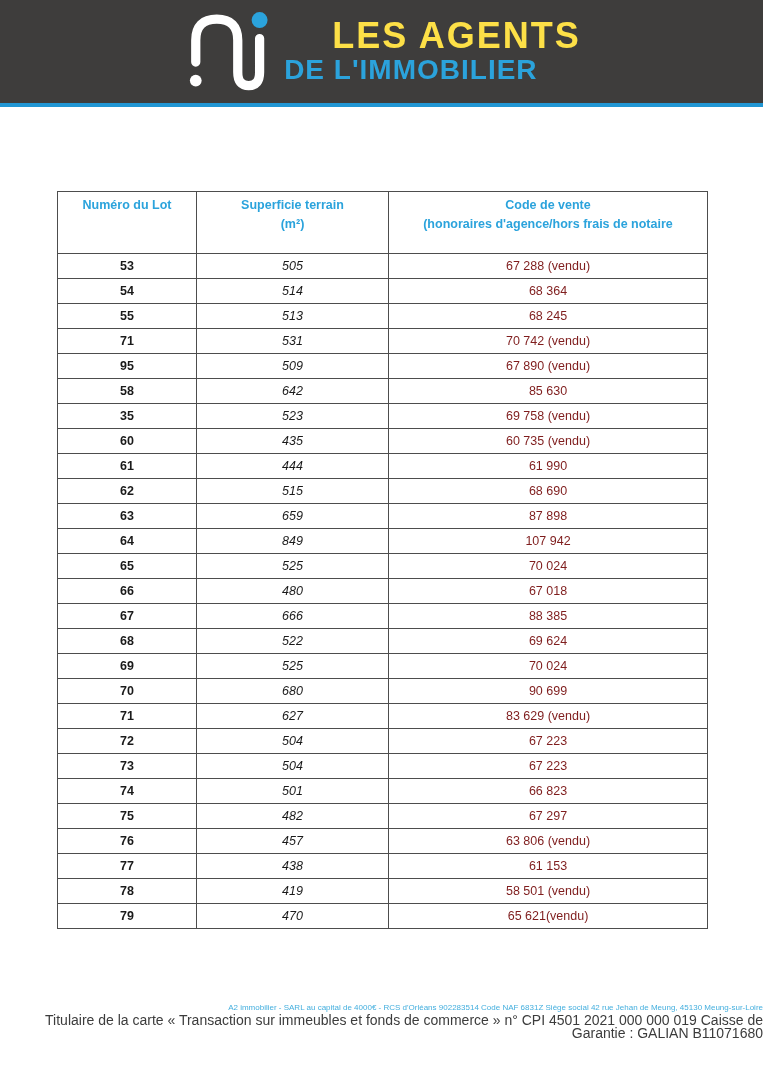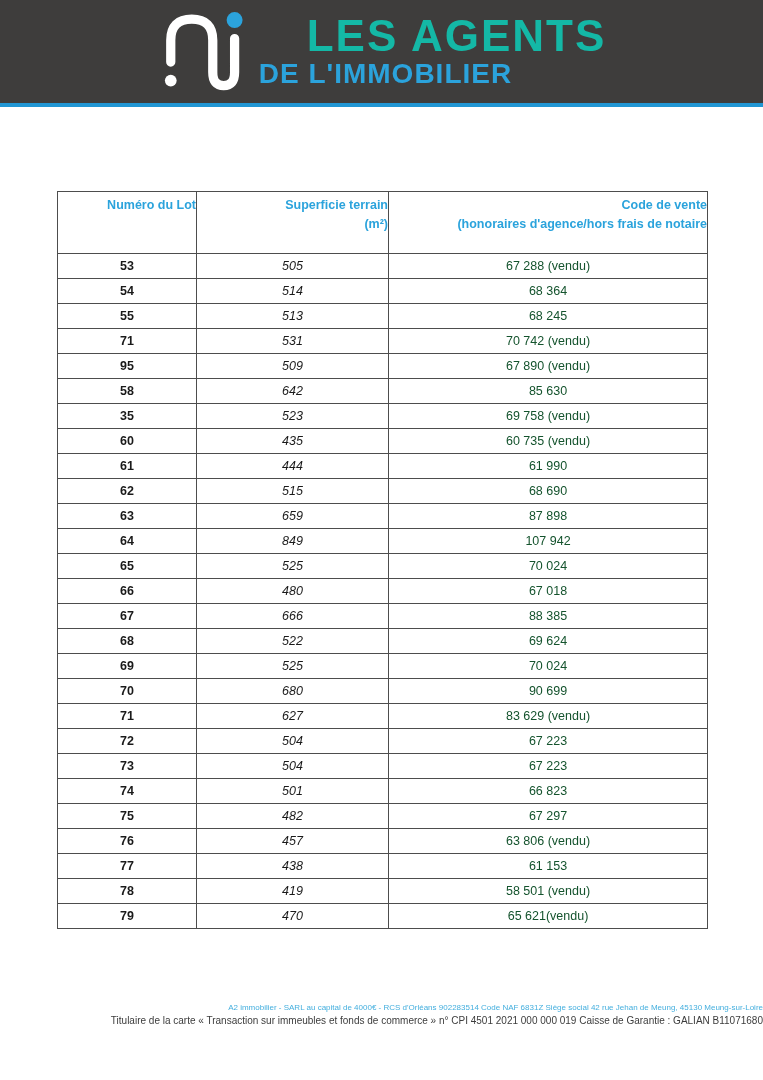--- a/index.html
+++ b/index.html
@@ -18,22 +18,22 @@
     background: #3e3d3c;
     display: flex;
     align-items: center;
     justify-content: center;
   }
   .accent-rule { height: 4px; background: #2196d3; }
   .brand-lockup { display: flex; align-items: center; gap: 14px; }
   .logo-svg { width: 88px; height: 84px; display: block; }
   .brand-text { display: flex; flex-direction: column; }
   .brand-line1 {
-    color: #14b8a6;
-    font-size: 44px;
+    color: #fde047;
+    font-size: 36px;
     font-weight: bold;
     letter-spacing: 2px;
     line-height: 1.05;
     white-space: nowrap;
     margin-left: 48px;
   }
   .brand-line2 {
     color: #2ba3dc;
     font-size: 28px;
     font-weight: bold;
@@ -58,40 +58,39 @@
     padding: 0;
   }
   .lots-table thead th {
     height: 57px;
     vertical-align: top;
     padding-top: 4px;
     color: #2ba3dc;
     font-weight: bold;
     font-size: 12.5px;
     line-height: 19px;
-    text-align: right;
   }
   .lots-table tbody td {
     height: 24px;
     font-size: 12.5px;
     line-height: 24px;
   }
   td.lot  { font-weight: bold; color: #1a1a1a; }
   td.sup  { font-style: italic; color: #1a1a1a; }
-  td.prix { color: #14532d; }
+  td.prix { color: #7f1d1d; }
 
   
   .legal-footer {
     position: absolute;
     left: 0; right: 0;
     top: 1002px;
     text-align: right;
   }
   .footer-line1 { color: #45afde; font-size: 8px; line-height: 12px; }
-  .footer-line2 { color: #3c3c3c; font-size: 10px; line-height: 13px; }
+  .footer-line2 { color: #3c3c3c; font-size: 14px; line-height: 13px; }
 </style>
 </head>
 <body>
 
 <div class="page">
 
   <header class="brand-bar">
     <div class="brand-lockup">
       <svg class="logo-svg" viewBox="0 0 104 100" aria-hidden="true">
         <path d="M16,62 V36 Q16,11 41,11 Q66,11 66,36 V74 Q66,90 79,90 Q92,90 92,74 V34" fill="none" stroke="#ffffff" stroke-width="11" stroke-linecap="round"></path>

